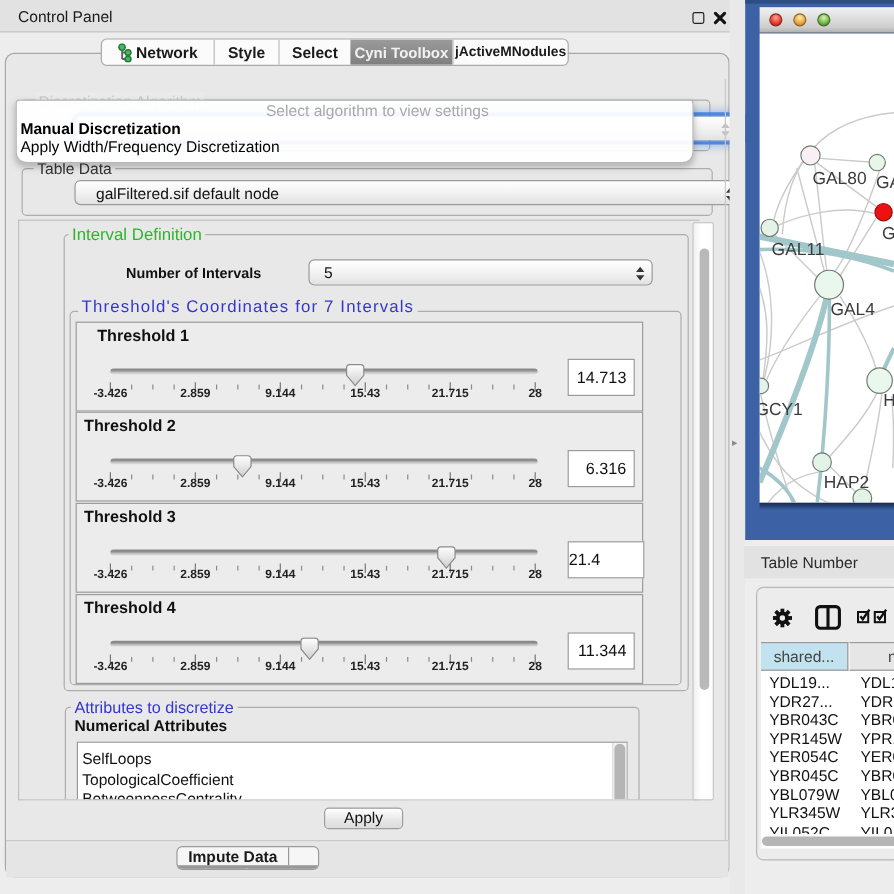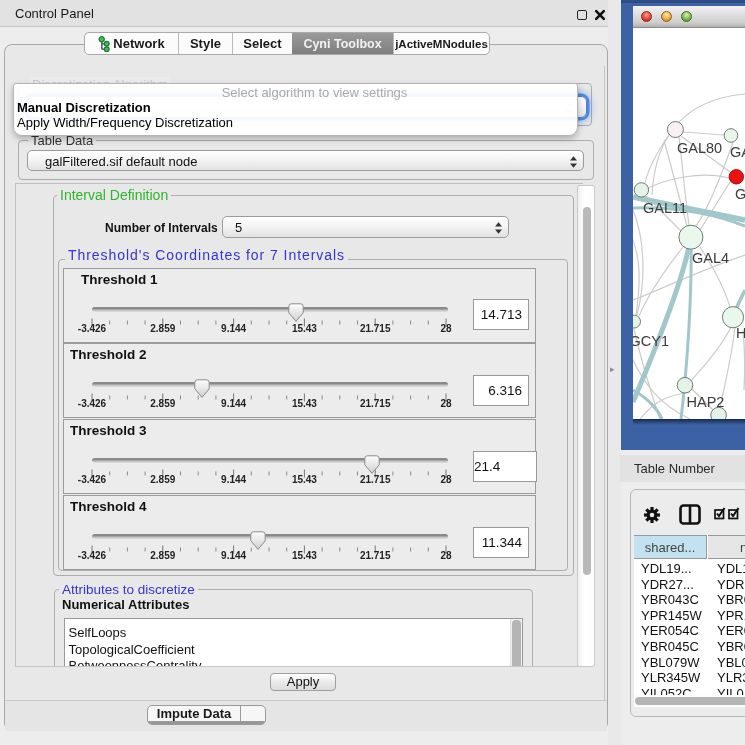--- a/index.html
+++ b/index.html
@@ -1,20 +1,20 @@
 <!DOCTYPE html>
 <html><head>
 <meta charset="utf-8">
 <style>
 * { margin:0; padding:0; box-sizing:border-box; }
 html,body { width:745px; height:745px; }
 body { font-family:"Liberation Sans",sans-serif; position:relative; background:#efefef; overflow:hidden; }
 .abs { position:absolute; }
 .combo { position:absolute; border:1px solid #9c9c9c; border-radius:5px;
-  background:linear-gradient(#ffffff,#f4f4f4 45%,#e2e2e2); }
+  background:linear-gradient(#ffffff,#f4f4f4 45%,#e2e2e2);margin-left:35px; }
 .combo .ct { position:absolute; left:8px; top:3px; font-size:13px; color:#111; }
 .combo .arr { position:absolute; right:5px; top:4px; }
 .grp { position:absolute; border:1px solid #adadad; border-radius:4px; }
 .grplabel { position:absolute; font-size:13px; color:#333; background:#e8e8e8; padding:0 3px; }
 .bold { font-weight:bold; }
 </style>
 </head>
 <body>
 
 <div class="abs" style="left:0;top:0;width:621px;height:745px;background:#ededed;"></div>
@@ -32,21 +32,21 @@
   <div style="width:94px;display:flex;align-items:center;justify-content:center;border-right:1px solid #bbb;">
     <svg width="12" height="16" viewBox="0 0 12 16" style="margin-right:3px;">
         <path d="M3.8 4 V13.2 M3.8 7.8 H7.2 M3.8 13.2 H7.2" stroke="#5a6273" stroke-width="1.6" fill="none"></path>
         <circle cx="3.7" cy="3.3" r="2.6" fill="#51b463" stroke="#1e7e35" stroke-width="1.3"></circle>
         <circle cx="8.7" cy="7.8" r="2.4" fill="#51b463" stroke="#1e7e35" stroke-width="1.3"></circle>
         <circle cx="8.7" cy="13.2" r="2.4" fill="#51b463" stroke="#1e7e35" stroke-width="1.3"></circle>
       </svg>
     Network</div>
   <div style="width:54px;display:flex;align-items:center;justify-content:center;border-right:1px solid #bbb;">Style</div>
   <div style="width:59px;display:flex;align-items:center;justify-content:center;">Select</div>
-  <div style="width:101px;display:flex;align-items:center;justify-content:center;background:linear-gradient(#9a9a9a,#7f7f7f);color:#f2f2f2;font-size:12.5px;">Cyni Toolbox</div>
+  <div style="width:85px;display:flex;align-items:center;justify-content:center;background:linear-gradient(#9a9a9a,#7f7f7f);color:#f2f2f2;font-size:12.5px;">Cyni Toolbox</div>
   <div style="width:96px;display:flex;align-items:center;justify-content:center;border-left:1px solid #bbb;font-size:11.5px;">jActiveMNodules</div>
 </div>
 
 <div class="grp" style="left:18px;top:83px;width:574px;height:43px;"></div>
 <div class="abs" style="left:30px;top:77px;font-size:13px;color:#c9c9c9;background:#ebebeb;padding:0 2px;">Discretization Algorithm</div>
 <div class="combo" style="left:27px;top:96px;width:560px;height:22px;box-shadow:0 0 0 2.5px rgba(72,132,224,.95), 0 0 7px 4px rgba(72,132,224,.45);border-color:#4a7fc4;border-radius:6px;">
   <div class="arr" style="right:12px;"><svg width="9" height="14">
         <path d="M4.5 1.2 L8 5.6 H1 Z" fill="#c0c0c0"></path>
         <path d="M4.5 12.8 L1 8.4 H8 Z" fill="#c0c0c0"></path>
       </svg></div>

